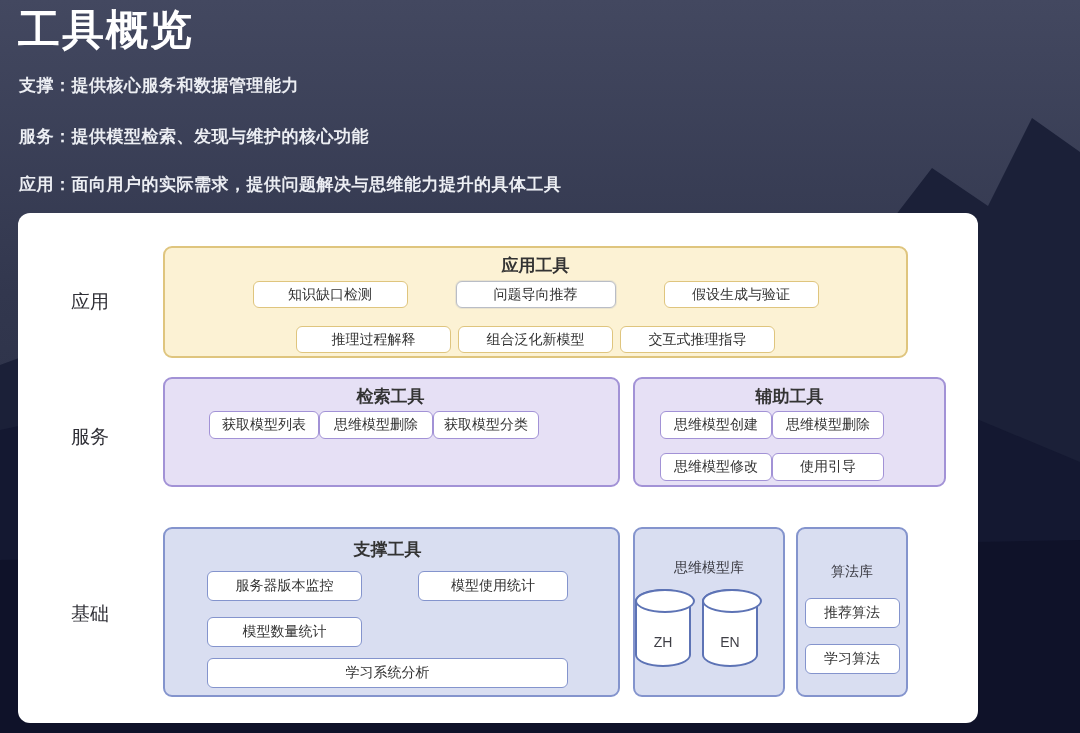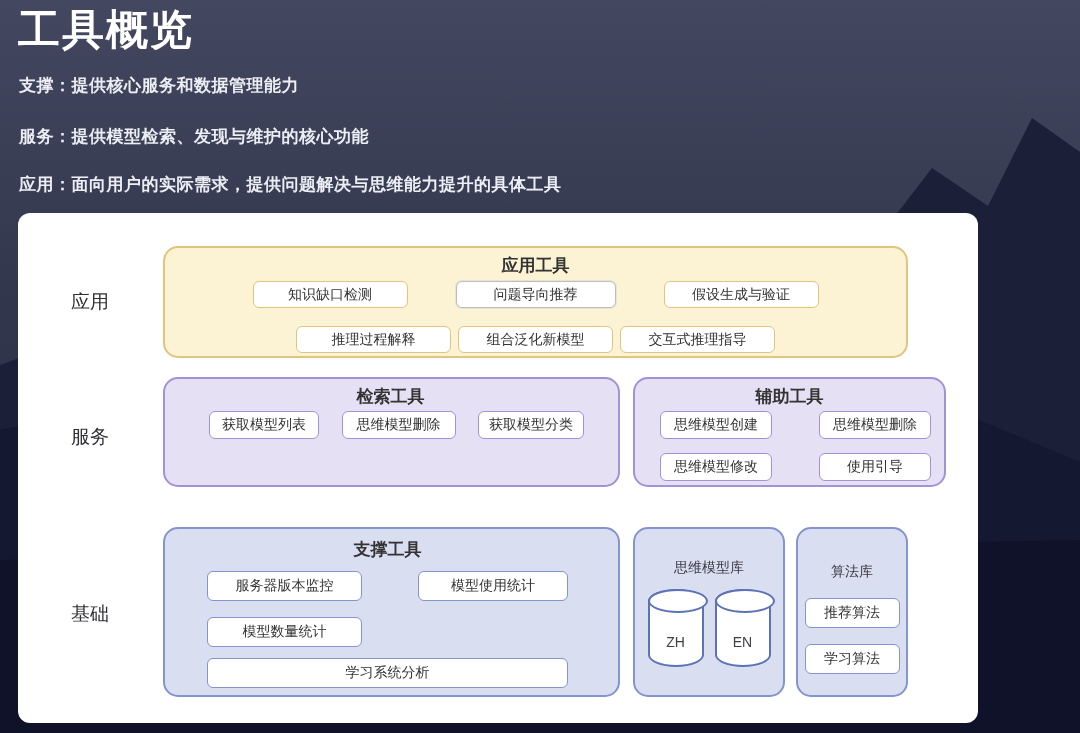--- a/index.html
+++ b/index.html
@@ -19,41 +19,41 @@
 
   .page-title{position:absolute;left:18px;top:2px;font-size:42px;font-weight:800;color:#ffffff;letter-spacing:2px;}
   .subtitle{position:absolute;left:19px;font-size:17px;font-weight:600;color:var(--text-light);letter-spacing:.5px;}
   .subtitle.s1{top:74px;} .subtitle.s2{top:125px;} .subtitle.s3{top:173px;}
 
   .panel{position:absolute;left:18px;top:213px;width:960px;height:510px;background:var(--panel);border-radius:12px;}
 
   .layer-label{position:absolute;left:29px;width:86px;text-align:center;font-size:19px;font-weight:500;color:#2f2f36;}
   .layer-label.l1{top:76px;} .layer-label.l2{top:211px;} .layer-label.l3{top:388px;}
 
-  .group{position:absolute;border-radius:15px;}
+  .group{position:absolute;border-radius:9px;}
   .group-title{text-align:center;font-size:17px;font-weight:600;color:var(--text-dark);}
   .small-title{text-align:center;font-size:14px;font-weight:500;color:#3a3a42;}
 
   .g-app{left:145px;top:33px;width:745px;height:112px;background:var(--app-fill);border:2px solid var(--app-border);padding-top:6px;}
   .g-app .btn-row{display:flex;justify-content:center;gap:48px;}
   .g-app .btn-row.r1{margin-top:4px;} .g-app .btn-row.r2{margin-top:18px;gap:7px;}
 
   .g-retrieval{left:145px;top:164px;width:457px;height:110px;background:var(--service-fill);border:2px solid var(--service-border);padding:6px 34px 0 32px;}
   .g-aux{left:615px;top:164px;width:313px;height:110px;background:var(--service-fill);border:2px solid var(--service-border);padding:6px 13px 0 13px;}
-  .g-retrieval .btn-row,.g-aux .btn-row{display:flex;justify-content:space-between;padding-left:12px;}
+  .g-retrieval .btn-row,.g-aux .btn-row{display:flex;padding-left:12px;}
   .g-retrieval .btn-row.r1,.g-aux .btn-row.r1{margin-top:3px;}
   .g-retrieval .btn-row.r2,.g-aux .btn-row.r2{margin-top:14px;}
 
   .g-support{left:145px;top:314px;width:457px;height:170px;background:var(--foundation-fill);border:2px solid var(--foundation-border);padding:9px 50px 0 42px;}
   .g-support .btn-row{display:flex;justify-content:space-between;gap:10px;}
   .g-support .btn-row.r1{margin-top:10px;} .g-support .btn-row.r2{margin-top:16px;} .g-support .btn-row.r3{margin-top:11px;}
 
   .g-modellib{left:615px;top:314px;width:152px;height:170px;background:var(--foundation-fill);border:2px solid var(--foundation-border);}
   .g-modellib .small-title{margin-top:30px;}
-  .cyl-row{display:flex;justify-content:center;gap:11px;margin-top:12px;}
+  .cyl-row{display:flex;gap:11px;margin-top:12px;}
   .cylinder{position:relative;width:56px;height:78px;background:#fff;border:2px solid var(--database-border);border-radius:28px/12px;}
   .cylinder::before{content:"";position:absolute;top:-2px;left:-2px;width:56px;height:20px;background:#fff;border:2px solid var(--database-border);border-radius:50%;}
   .cyl-label{position:absolute;bottom:15px;width:100%;text-align:center;font-size:14px;color:#3f3f46;}
 
   .g-algolib{left:778px;top:314px;width:112px;height:170px;background:var(--foundation-fill);border:2px solid var(--foundation-border);}
   .g-algolib .small-title{margin-top:34px;}
   .g-algolib .btn{margin:0 auto;width:95px;}
   .g-algolib .btn.b1{margin-top:17px;} .g-algolib .btn.b2{margin-top:16px;}
 
   .btn{display:flex;align-items:center;justify-content:center;background:#ffffff;border-radius:6px;font-size:14px;color:var(--text-dark);height:27px;}

